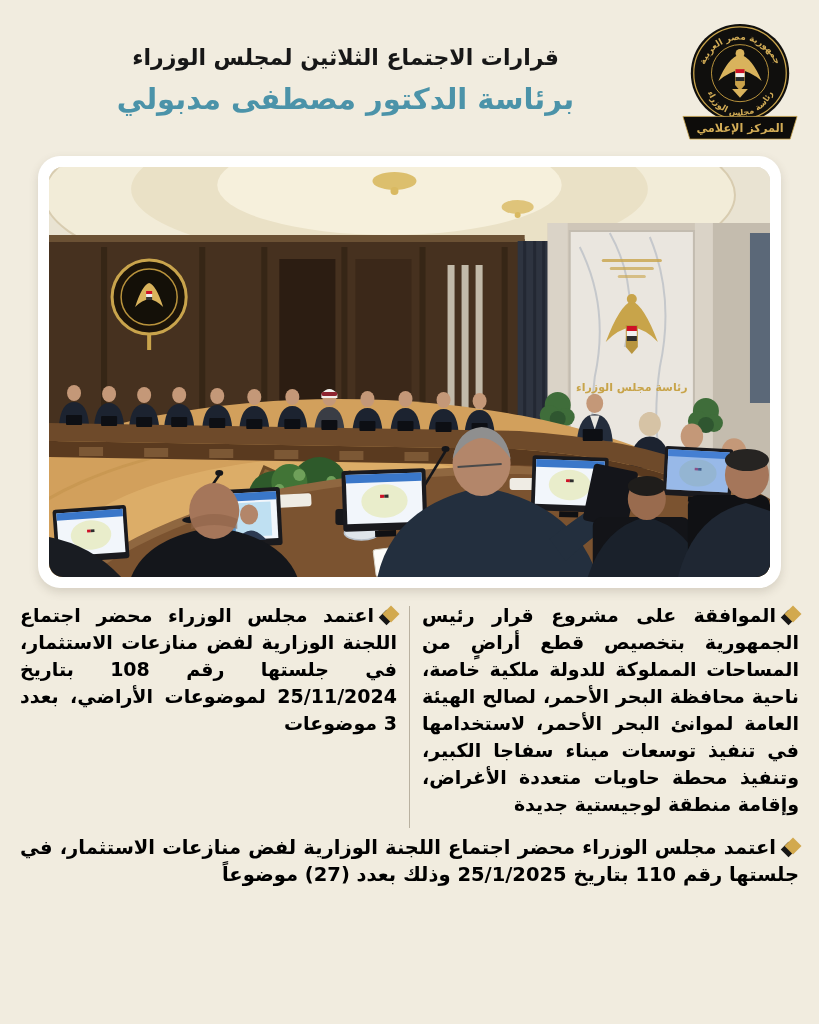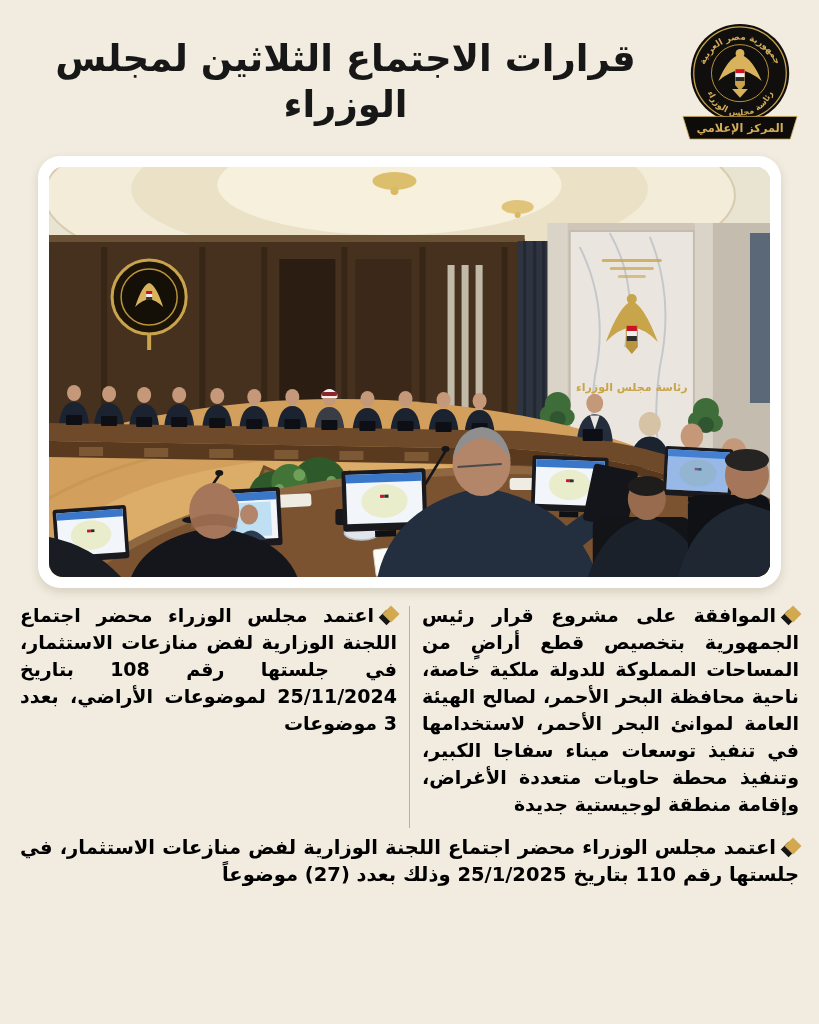--- a/index.html
+++ b/index.html
@@ -7,21 +7,21 @@
     width:819px;height:1024px;overflow:hidden;
     font-family:"DejaVu Sans",sans-serif;
     background:#f1ecdf;
   }
   .page{width:819px;height:1024px;display:flex;flex-direction:column;position:relative}
 
   
   .header{display:flex;align-items:flex-start;padding:20px 18px 4px 18px}
   .logo-wrap{width:122px;flex:0 0 auto;margin-left:6px}
   .titles{flex:1;text-align:center;padding-top:16px}
-  .title1{font-size:37px;font-weight:bold;color:#171717;margin:0 0 10px 0;line-height:1.25}
+  .title1{font-size:22px;font-weight:bold;color:#171717;margin:8px 0 10px 0;line-height:1.25}
   .title2{font-size:29px;font-weight:bold;color:#4b93a9;margin:0;line-height:1.2}
 
   
   .photo-frame{
     margin:4px 38px 0 38px;background:#ffffff;border-radius:22px;padding:11px;
     box-shadow:0 4px 10px rgba(90,80,60,.18);
   }
   .photo{border-radius:14px;overflow:hidden;display:block;height:410px;background:#ded5c4}
   .photo svg{display:block}
 
@@ -73,20 +73,21 @@
         <text font-size="8.5" font-weight="bold" fill="#d2ac56">
           <textPath href="#arcB" startOffset="50%" text-anchor="middle">رئاسة مجلس الوزراء</textPath>
         </text>
 
         <path d="M4,98 L120,98 L113,121 L11,121 Z" fill="#0d0c0a" stroke="#c9a44c" stroke-width="0.8"></path>
         <text x="62" y="114" text-anchor="middle" font-size="11.5" font-weight="bold" fill="#d2ac56">المركز الإعلامي</text>
       </svg>
     </div>
     <div class="titles">
       <h1 class="title1">قرارات الاجتماع الثلاثين لمجلس الوزراء</h1>
+      <h2 class="title2">برئاسة الدكتور مصطفى مدبولي</h2>
     </div>
   </div>
 
   <div class="photo-frame">
     <div class="photo">
       <svg viewBox="0 0 720 410" width="721" height="410" preserveAspectRatio="none">
 
         <rect x="0" y="0" width="720" height="120" fill="#e9e3d2"></rect>
         <ellipse cx="340" cy="28" rx="345" ry="98" fill="#f2ecd8" stroke="#d8ccb0" stroke-width="2"></ellipse>
         <ellipse cx="340" cy="22" rx="258" ry="72" fill="#eae1c6"></ellipse>

